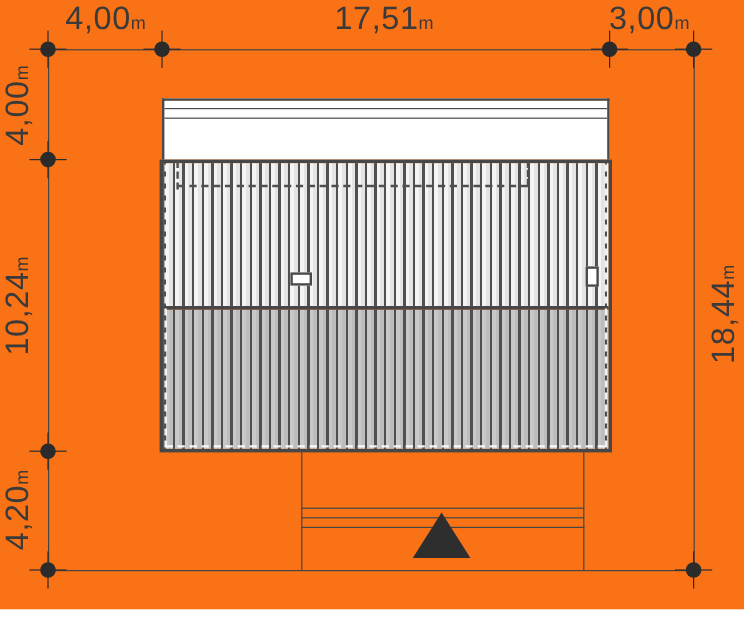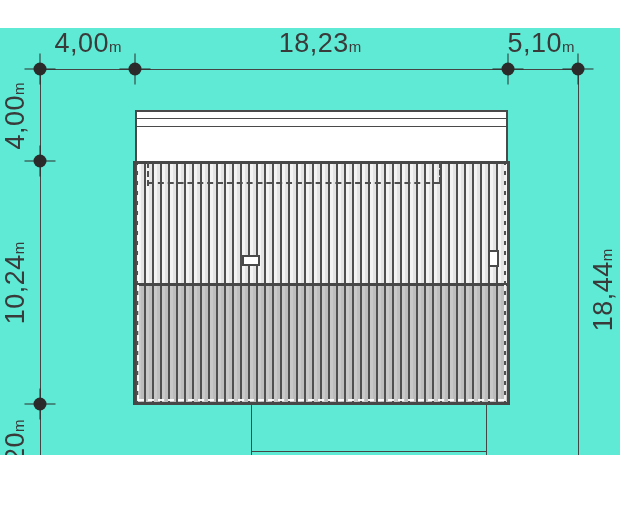--- a/index.html
+++ b/index.html
@@ -1,19 +1,18 @@
 <!DOCTYPE html>
 <html><head>
 <meta charset="utf-8">
 <style>
   html,body{margin:0;padding:0;background:#fff;}
   #canvas{
-    position:relative;width:620px;height:427px;background:#5eead4;overflow:hidden;
+    position:relative;width:620px;height:508px;background:#f97316;overflow:hidden;
     font-family:"Liberation Sans",sans-serif;
-    margin-top:28px;
   }
   
   .hline{position:absolute;height:1px;background:#454545;}
   .vline{position:absolute;width:1px;background:#454545;}
   
   .dot{position:absolute;width:13px;height:13px;background:#2b2b2b;border-radius:50%;
        transform:translate(-50%,-50%);}
   .dot::before{content:"";position:absolute;left:6px;top:-9px;width:1px;height:31px;background:#2b2b2b;}
   .dot::after{content:"";position:absolute;top:6px;left:-9px;height:1px;width:31px;background:#2b2b2b;}
   
@@ -61,24 +60,24 @@
   <div class="dot" style="left:578px;top:41px;"></div>
   <div class="dot" style="left:40px;top:133px;"></div>
   <div class="dot" style="left:40px;top:376px;"></div>
   <div class="dot" style="left:40px;top:475px;"></div>
   <div class="dot" style="left:578px;top:475px;"></div>
 
   <div class="dim-label" style="left:88px;top:2px;">
     <span class="num">4,00</span><span class="unit">m</span>
   </div>
   <div class="dim-label" style="left:320px;top:2px;">
-    <span class="num">18,23</span><span class="unit">m</span>
+    <span class="num">17,51</span><span class="unit">m</span>
   </div>
   <div class="dim-label" style="left:541px;top:2px;">
-    <span class="num">5,10</span><span class="unit">m</span>
+    <span class="num">3,00</span><span class="unit">m</span>
   </div>
 
   <div class="dim-label rot" style="left:15px;top:88px;">
     <span class="num">4,00</span><span class="unit">m</span>
   </div>
   <div class="dim-label rot" style="left:15px;top:255px;">
     <span class="num">10,24</span><span class="unit">m</span>
   </div>
   <div class="dim-label rot" style="left:15px;top:425px;">
     <span class="num">4,20</span><span class="unit">m</span>

